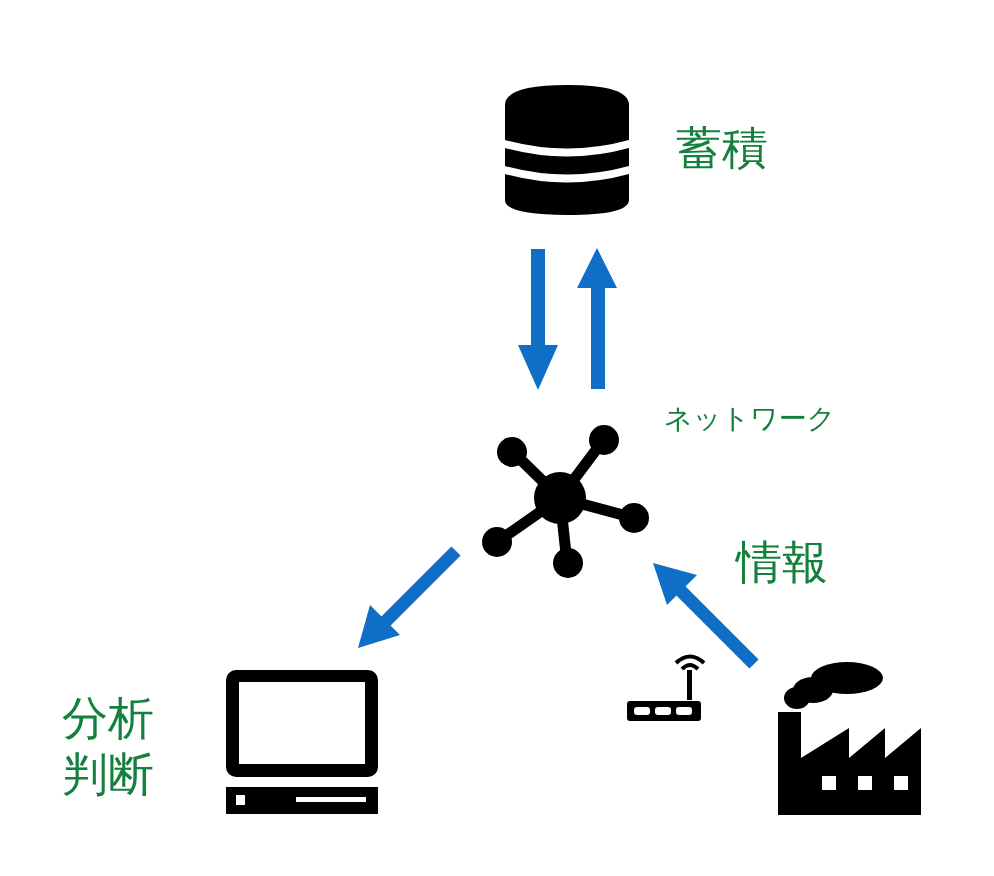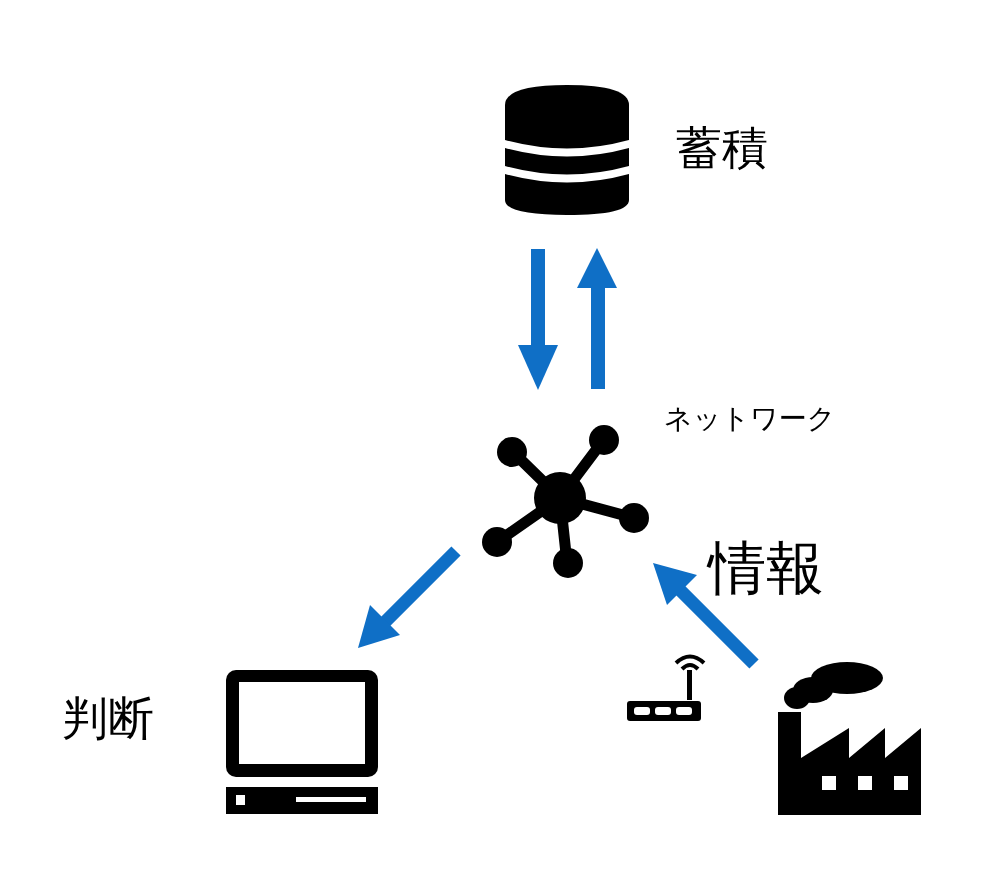--- a/index.html
+++ b/index.html
@@ -1,22 +1,22 @@
 <!DOCTYPE html>
 <html><head>
   <meta charset="utf-8">
   <style>
     html, body { margin: 0; padding: 0; background: #ffffff; }
     body { width: 994px; height: 876px; position: relative; overflow: hidden;
            font-family: "DejaVu Sans", sans-serif; }
     svg.diagram { position: absolute; left: 0; top: 0; }
-    .label { position: absolute; color: #000000; line-height: 1.05; white-space: nowrap; }
+    .label { position: absolute; color: #15803d; line-height: 1.05; white-space: nowrap; }
     .lbl-storage { left: 676px; top: 124px; font-size: 46px; }
     .lbl-network { left: 664px; top: 404px; font-size: 28px; }
-    .lbl-info { left: 708px; top: 538px; font-size: 58px; }
+    .lbl-info { left: 736px; top: 538px; font-size: 46px; }
     .lbl-analysis { left: 62px; top: 690px; font-size: 46px; line-height: 56px; }
     .lbl-analysis span { display: block; }
   </style>
 </head>
 <body>
 
 <svg class="diagram" width="994" height="876" viewBox="0 0 994 876">
 
   <g>
     <path d="M505,105 Q505,85 567,85 Q629,85 629,105 L629,200 Q629,215 567,215 Q505,215 505,200 Z" fill="#000"></path>
@@ -83,14 +83,15 @@
     <rect x="822" y="776" width="14" height="14" fill="#fff"></rect>
     <rect x="858" y="776" width="14" height="14" fill="#fff"></rect>
     <rect x="894" y="776" width="14" height="14" fill="#fff"></rect>
   </g>
 </svg>
 
 <div class="label lbl-storage">蓄積</div>
 <div class="label lbl-network">ネットワーク</div>
 <div class="label lbl-info">情報</div>
 <div class="label lbl-analysis">
+  <span>分析</span>
   <span>判断</span>
 </div>
 
 </body></html>

